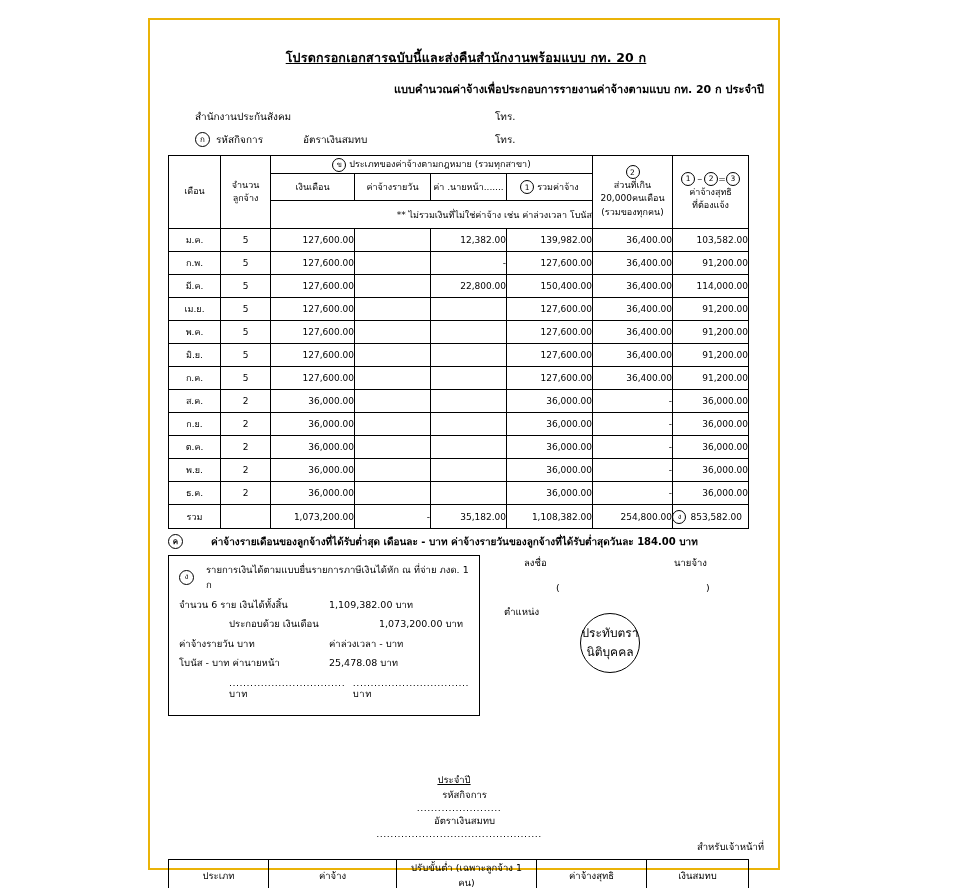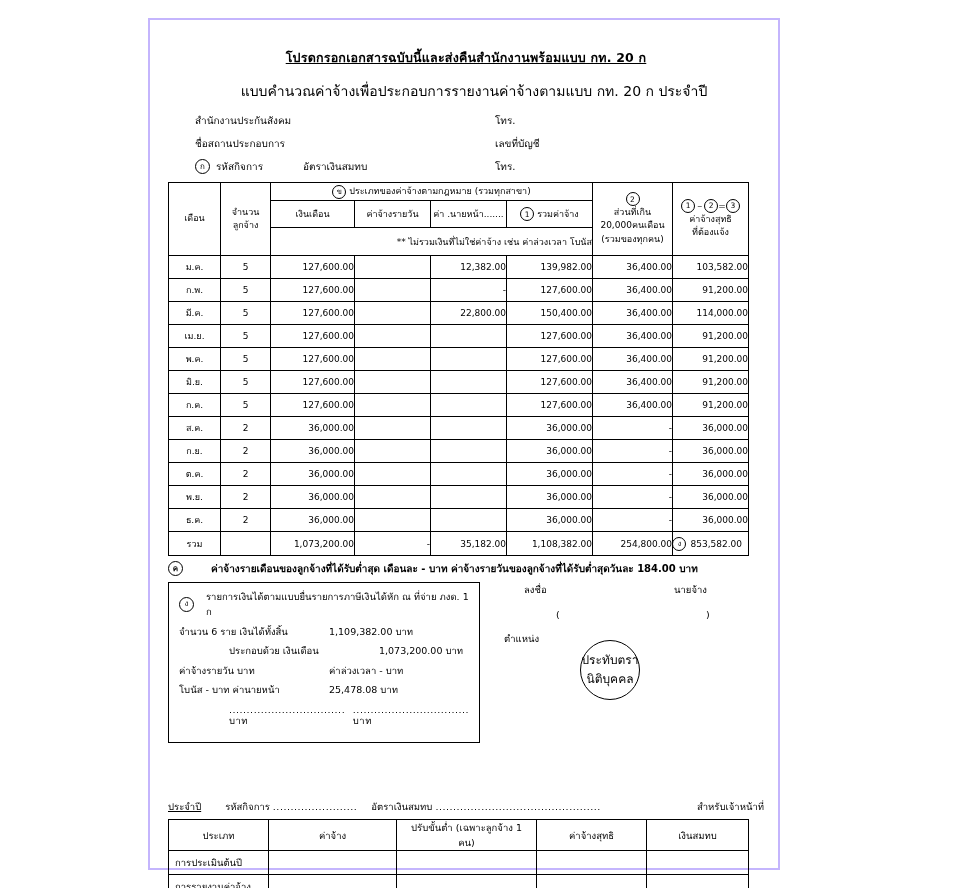--- a/index.html
+++ b/index.html
@@ -13,44 +13,45 @@
     font-family: "DejaVu Sans", "Liberation Sans", sans-serif;
     color: #000000;
     overflow: hidden;
   }
   .page-sheet {
     position: absolute;
     left: 148px;
     top: 18px;
     width: 632px;
     height: 852px;
-    border: 2px solid #c4b5fd;
+    border: 2px solid #eab308;
     background: #fff;
     box-sizing: border-box;
   }
   .inner {
     position: absolute;
     left: 18px;
     top: 14px;
     width: 596px;
   }
   
   .doc-title {
     text-align: center;
     font-size: 12.5px;
     font-weight: bold;
     text-decoration: underline;
     letter-spacing: .2px;
     margin: 14px 0 12px 0;
   }
   .doc-subtitle {
-    text-align: center;
-    font-size: 14px;
+    text-align: right;
+    font-size: 11px;
     margin: 0 0 11px 0;
     padding-left: 16px;
+    font-weight: bold;
   }
   .field-row {
     display: flex;
     font-size: 10px;
     margin-bottom: 8px;
     margin-left: 27px;
   }
   .field-left { width: 300px; display: flex; align-items: center; }
   .field-right { flex: 1; }
   .circ {
@@ -194,20 +195,21 @@
     line-height: 1.6;
   }
 
   
   .bottom { margin-top: 56px; }
   .bottom-fields {
     display: flex;
     align-items: center;
     font-size: 9.5px;
     margin-bottom: 5px;
+    flex-direction: column;
   }
   .bf-underline { text-decoration: underline; margin-right: 24px; }
   .bf-label { margin-right: 3px; }
   .bf-dots { letter-spacing: .5px; margin-right: 14px; }
   .bf-right { margin-left: auto; }
 
   table.bottom-tbl {
     border-collapse: collapse;
     width: 580px;
     table-layout: fixed;
@@ -231,26 +233,20 @@
     <div class="doc-title">โปรดกรอกเอกสารฉบับนี้และส่งคืนสำนักงานพร้อมแบบ กท. 20 ก</div>
     <div class="doc-subtitle">แบบคำนวณค่าจ้างเพื่อประกอบการรายงานค่าจ้างตามแบบ กท.  20  ก  ประจำปี</div>
 
     <div class="field-row">
       <div class="field-left">
           <span>สำนักงานประกันสังคม</span>
         </div>
       <div class="field-right"><span>โทร.</span></div>
     </div>
 
-    <div class="field-row">
-      <div class="field-left">
-          <span>ชื่อสถานประกอบการ</span>
-        </div>
-      <div class="field-right"><span>เลขที่บัญชี</span></div>
-    </div>
 
     <div class="field-row">
       <div class="field-left">
         <span class="circ">ก</span>
         <span class="gap-r">รหัสกิจการ</span>
         <span>อัตราเงินสมทบ</span>
       </div>
       <div class="field-right"><span>โทร.</span></div>
     </div>
 

